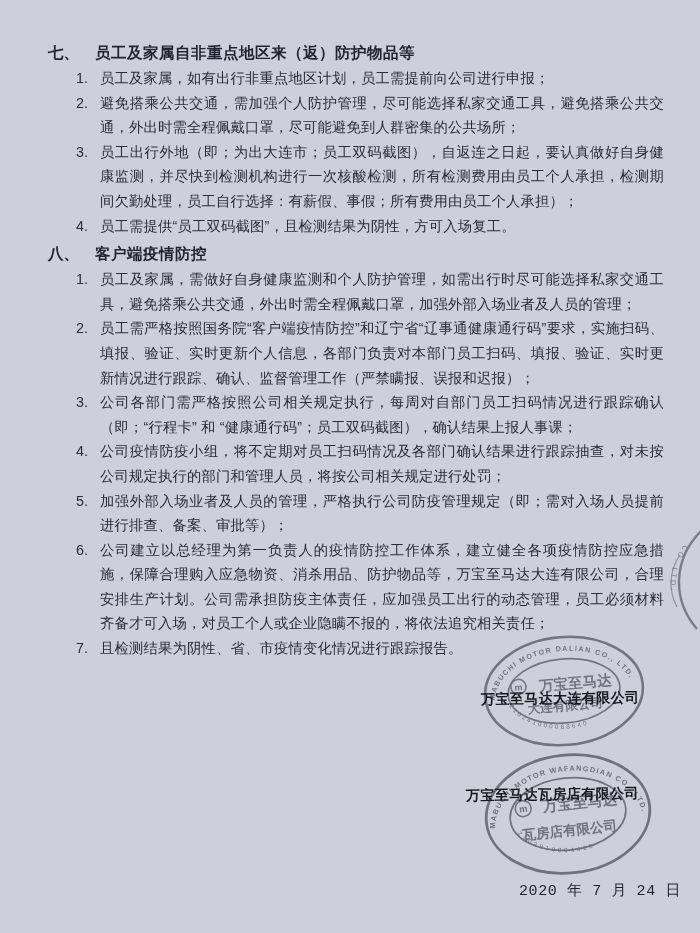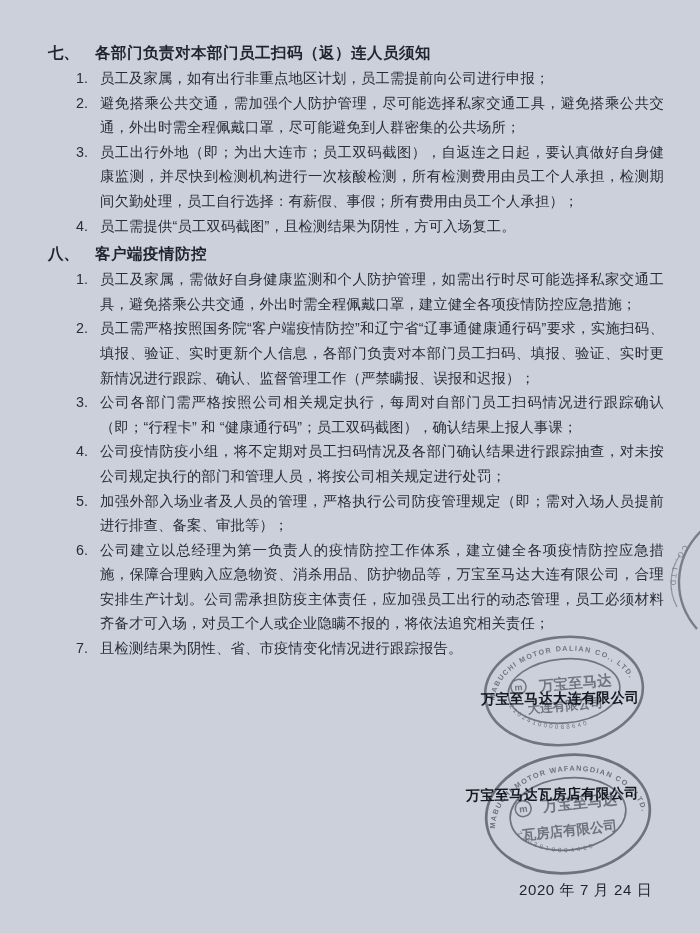--- a/index.html
+++ b/index.html
@@ -30,21 +30,21 @@
   .sec-title{ flex:1; letter-spacing:.5px; }
   .items { margin-bottom:2px; }
   .item { display:flex; font-size:14.3px; line-height:24.6px; }
   .item-num { width:24px; margin-left:28px; flex:none; }
   .item-text{ flex:1; text-align:justify; letter-spacing:.2px; }
   .sec + .sec { margin-top:3px; }
 
   .sig { position:absolute; color:#14181f; font-weight:700; font-size:14px; letter-spacing:.4px; white-space:nowrap; }
   .sig-dalian     { left:481px; top:690px; transform:rotate(-.7deg); }
   .sig-wafangdian { left:466px; top:786px; transform:rotate(-.8deg); }
-  .doc-date { position:absolute; left:519px; top:881px; font-size:15px; color:#1d232e; letter-spacing:.6px; white-space:nowrap; }
+  .doc-date { position:absolute; left:519px; top:881px; font-size:15px; color:#1d232e; letter-spacing:.6px; white-space:nowrap;font-family:Liberation Mono, monospace; }
 
   .stamp { position:absolute; }
   .stamp-dalian     { left:480px; top:630px; width:168px; height:122px; transform:rotate(-5deg); opacity:.82; }
   .stamp-wafangdian { left:482px; top:751px; width:172px; height:126px; transform:rotate(-6deg); opacity:.85; }
   .stamp-edge       { left:642px; top:531px; width:60px;  height:100px; opacity:.75; }
 
   .stamp svg text { fill:#5c626e; }
   .stamp svg .ring { fill:none; stroke:#5c626e; }
   .cn { font-family:"Liberation Sans","DejaVu Sans",sans-serif; font-weight:700; }
 </style>
@@ -52,21 +52,21 @@
 <body>
 
 <div class="photo">
   <div class="paper">
 
     <div class="content">
 
       <div class="sec">
         <div class="sec-head">
           <span class="sec-num">七、</span>
-          <span class="sec-title">各部门负责对本部门员工扫码（返）连人员须知</span>
+          <span class="sec-title">员工及家属自非重点地区来（返）防护物品等</span>
         </div>
         <div class="items">
           <div class="item">
             <span class="item-num">1.</span>
             <span class="item-text">员工及家属，如有出行非重点地区计划，员工需提前向公司进行申报；</span>
           </div>
           <div class="item">
             <span class="item-num">2.</span>
             <span class="item-text">避免搭乘公共交通，需加强个人防护管理，尽可能选择私家交通工具，避免搭乘公共交通，外出时需全程佩戴口罩，尽可能避免到人群密集的公共场所；</span>
           </div>
@@ -82,21 +82,21 @@
       </div>
 
       <div class="sec">
         <div class="sec-head">
           <span class="sec-num">八、</span>
           <span class="sec-title">客户端疫情防控</span>
         </div>
         <div class="items">
           <div class="item">
             <span class="item-num">1.</span>
-            <span class="item-text">员工及家属，需做好自身健康监测和个人防护管理，如需出行时尽可能选择私家交通工具，避免搭乘公共交通，外出时需全程佩戴口罩，建立健全各项疫情防控应急措施；</span>
+            <span class="item-text">员工及家属，需做好自身健康监测和个人防护管理，如需出行时尽可能选择私家交通工具，避免搭乘公共交通，外出时需全程佩戴口罩，加强外部入场业者及人员的管理；</span>
           </div>
           <div class="item">
             <span class="item-num">2.</span>
             <span class="item-text">员工需严格按照国务院“客户端疫情防控”和辽宁省“辽事通健康通行码”要求，实施扫码、填报、验证、实时更新个人信息，各部门负责对本部门员工扫码、填报、验证、实时更新情况进行跟踪、确认、监督管理工作（严禁瞒报、误报和迟报）；</span>
           </div>
           <div class="item">
             <span class="item-num">3.</span>
             <span class="item-text">公司各部门需严格按照公司相关规定执行，每周对自部门员工扫码情况进行跟踪确认（即；“行程卡” 和 “健康通行码”；员工双码截图），确认结果上报人事课；</span>
           </div>
           <div class="item">

